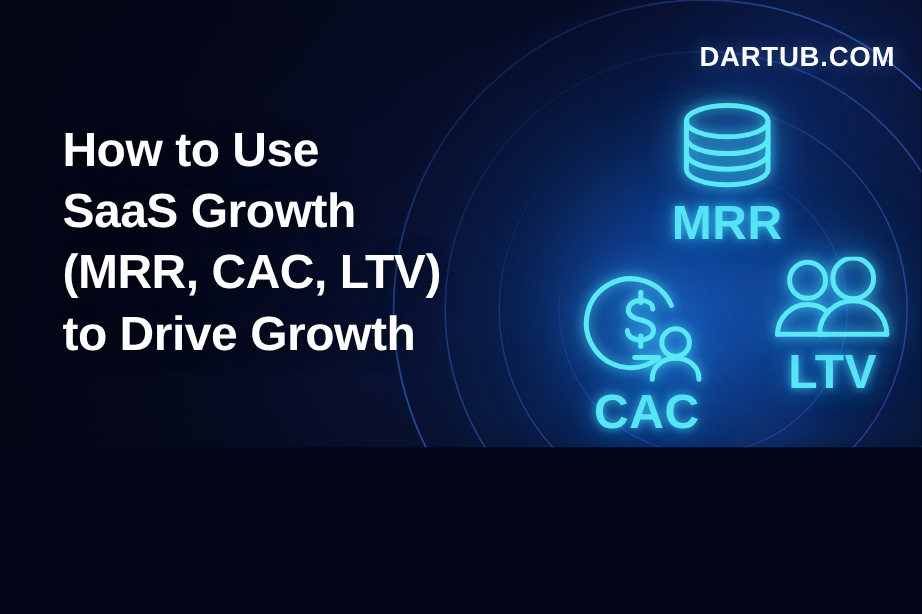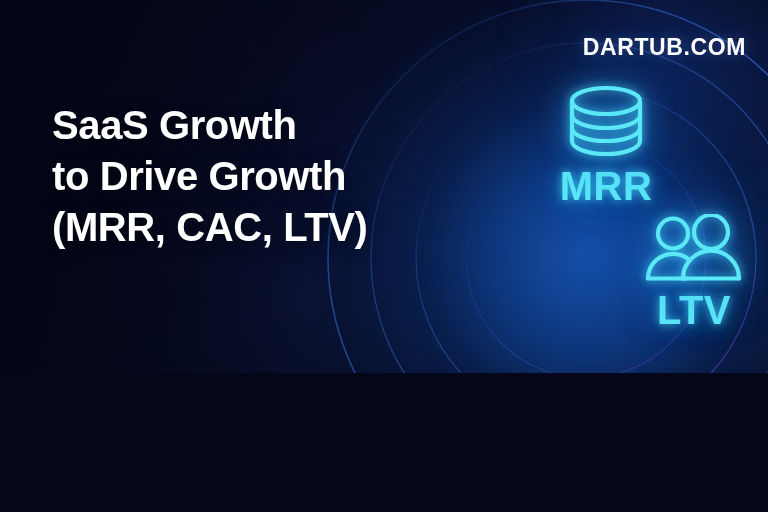--- a/index.html
+++ b/index.html
@@ -191,37 +191,57 @@
     <circle cx="586" cy="258" r="170" fill="none" stroke="url(#ringGrad3)" stroke-width="1.2"></circle>
     <circle cx="586" cy="258" r="215" fill="none" stroke="url(#ringGrad2)" stroke-width="1.3"></circle>
     <circle cx="586" cy="258" r="258" fill="none" stroke="url(#ringGrad1)" stroke-width="1.5"></circle>
   </svg>
 
   <div class="bg-vignette"></div>
 
   <div class="brand">DARTUB.COM</div>
 
   <div class="headline">
+    <span class="ln">How to Use</span>
     <span class="ln">SaaS Growth</span>
+    <span class="ln">(MRR, CAC, LTV)</span>
     <span class="ln">to Drive Growth</span>
-    <span class="ln">(MRR, CAC, LTV)</span>
   </div>
 
   <div class="metric" id="metric-mrr">
     <svg class="glyph" width="86" height="74" viewBox="0 0 86 74">
       <g fill="none" stroke="#5ae8f7" stroke-width="4.2" stroke-linecap="round" stroke-linejoin="round">
         <ellipse cx="43" cy="17" rx="34" ry="13"></ellipse>
         <path d="M9 17 V 57 C 9 64.2 24.2 70 43 70 C 61.8 70 77 64.2 77 57 V 17"></path>
         <path d="M9 31 C 9 38.2 24.2 44 43 44 C 61.8 44 77 38.2 77 31"></path>
         <path d="M9 44 C 9 51.2 24.2 57 43 57 C 61.8 57 77 51.2 77 44"></path>
       </g>
     </svg>
     <div class="label">MRR</div>
   </div>
 
+  <div class="metric" id="metric-cac">
+    <svg class="glyph" width="108" height="92" viewBox="0 0 108 92">
+      <g fill="none" stroke="#5ae8f7" stroke-width="4.2" stroke-linecap="round" stroke-linejoin="round">
+
+        <path d="M74.5 26.5 A 37 37 0 1 0 64 70 L 44 70"></path>
+
+        <path d="M49 15.5 V 24"></path>
+        <path d="M49 52 V 60.5"></path>
+        <path d="M59 29.5 C 59 25 54.6 22.5 48.8 22.5 C 42.8 22.5 38.6 25.6 38.6 30.3
+                 C 38.6 34.6 41.8 36.8 48.5 38.4 C 55.8 40.1 59.6 42.4 59.6 47.2
+                 C 59.6 52.2 55 55.2 48.6 55.2 C 42.4 55.2 37.8 52.3 37.8 47.4"></path>
+
+        <circle cx="78" cy="57.5" r="11.5"></circle>
+
+        <path d="M58.5 88 C 58.5 77.2 67.2 70.5 78 70.5 C 88.8 70.5 97.5 77.2 97.5 88"></path>
+      </g>
+    </svg>
+    <div class="label">CAC</div>
+  </div>
 
   <div class="metric" id="metric-ltv">
     <svg class="glyph" width="102" height="74" viewBox="0 0 102 74">
       <g fill="none" stroke="#5ae8f7" stroke-width="4.2" stroke-linecap="round" stroke-linejoin="round">
 
         <circle cx="30" cy="19.5" r="15"></circle>
         <path d="M5 64.5 C 5 50.8 16.2 39.8 30 39.8 C 36.1 39.8 41.7 41.9 46 45.5"></path>
         <path d="M5 64.5 H 44"></path>
 
         <circle cx="68" cy="18" r="17"></circle>

